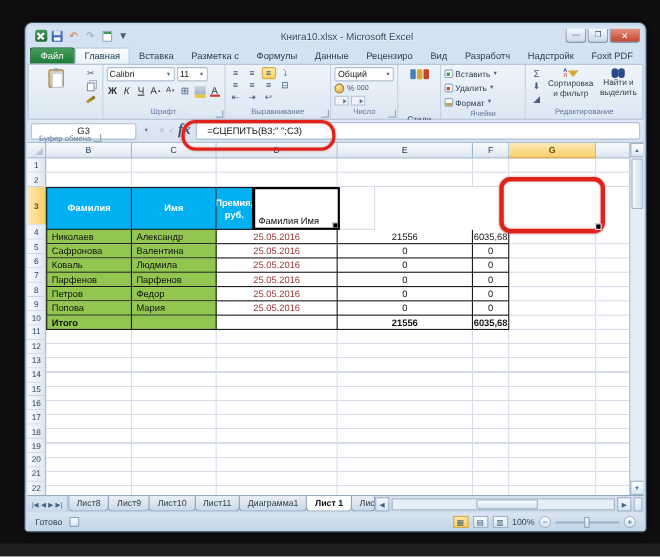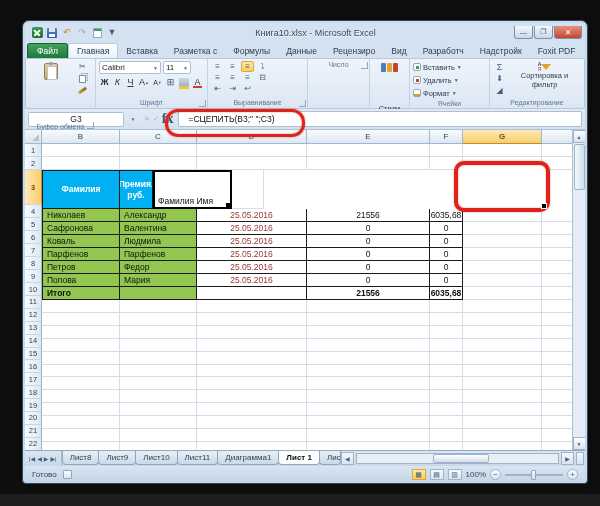--- a/index.html
+++ b/index.html
@@ -84,21 +84,21 @@
   .sortmark b { font-size:5px; color:#2a4a8a; } .sortmark i { font-size:5px; color:#c3462f; font-style:normal; }
 
   
   .fbar { height:21px; display:flex; align-items:center; gap:3px; padding:2px 3px; background:linear-gradient(#e0eaf5,#d6e2ef);
     border-bottom:1px solid #aebfd2; flex-shrink:0; }
   .namebox { width:96px; height:15px; background:#fff; border:1px solid #aebfd2; border-radius:2px; font-size:8.5px; color:#222;
     display:flex; align-items:center; justify-content:center; }
   .nbdrop { width:12px; height:15px; display:flex; align-items:center; justify-content:center; font-size:5px; color:#56708c; }
   .fxarea { display:flex; align-items:center; gap:3px; padding:0 2px; }
   .dimbtn { font-size:7px; color:#aab8c6; }
-  .fx { font-size:14px; color:#3c5a74; font-family:"Liberation Serif", serif; font-weight:bold; }
+  .fx { font-size:14px; color:#3c5a74; font-style:italic; font-family:"Liberation Serif", serif; font-weight:bold; }
   .fvalue { flex:1; height:16px; background:#fff; border:1px solid #aebfd2; border-radius:2px; font-size:8.5px; color:#111;
     display:flex; align-items:center; padding-left:9px; }
 
   
   .gridarea { flex:1; position:relative; background:#fff; display:flex; flex-direction:column; overflow:hidden; }
   .colhdrs { display:flex; height:14px; flex-shrink:0; }
   .chc { flex-shrink:0; display:flex; align-items:center; justify-content:center; font-size:8px; color:#1d3a56;
     background:linear-gradient(#f8fbfd,#dde7f1); border-right:1px solid #9eb6ce; border-bottom:1px solid #9eb6ce; }
   .chc.sel { background:linear-gradient(#fdeab5,#f9ce6b); border-bottom:1px solid #c18f2f; color:#6b4e10; font-weight:bold; }
   .corner { background:linear-gradient(#f2f6fa,#dbe5ef); position:relative; }
@@ -288,20 +288,35 @@
             <span class="alic">↩</span>
           </div>
         </div>
         <div class="grp-label">
             <span>Выравнивание</span>
             <span class="launcher"></span>
           </div>
       </div>
 
       <div class="grp" style="width:62px">
+        <div class="grp-body" style="flex-direction:column; gap:2px;">
+          <span class="selbox" style="width:54px">
+              <span>Общий</span>
+              <span class="dr">▼</span>
+            </span>
+          <div class="frow">
+            <span class="coin"></span>
+            <span style="font-size:8px;color:#44607c">%</span>
+            <span style="font-size:6.5px;color:#44607c">000</span>
+          </div>
+          <div class="frow">
+            <span class="dec"></span>
+            <span class="dec"></span>
+          </div>
+        </div>
         <div class="grp-label">
             <span>Число</span>
             <span class="launcher"></span>
           </div>
       </div>
 
       <div class="grp" style="width:40px">
         <div class="grp-body" style="justify-content:center;">
           <div class="bigbtn">
             <span class="styles-ic">
@@ -347,20 +362,26 @@
           </div>
           <div class="edbig">
             <span style="display:flex;align-items:center">
               <span class="sortmark">
                   <b>А</b>
                   <i>Я</i>
                 </span>
                 <span class="funnel"></span>
             </span>
             <span>Сортировка и фильтр</span>
+          </div>
+          <div class="edbig">
+            <span style="display:flex">
+                <span class="binoc"></span>
+              </span>
+            <span>Найти и выделить</span>
           </div>
         </div>
         <div class="grp-label">
             <span>Редактирование</span>
           </div>
       </div>
     </div>
 
     <div class="fbar">
       <span class="namebox">G3</span>
@@ -423,20 +444,21 @@
             <span class="c wB"></span>
               <span class="c wC"></span>
               <span class="c wD"></span>
               <span class="c wE"></span>
               <span class="c wF"></span>
               <span class="c wG"></span>
               <span class="c wP"></span>
           </div>
           <div class="grow h35">
             <span class="c wB tc lb tb cyan">Фамилия</span>
+            <span class="c wC tc tb cyan">Имя</span>
             <span class="c wF tc tb cyan">Премия, руб.</span>
             <span class="c wG g3">Фамилия Имя</span>
             <span class="c wP"></span>
           </div>
           <div class="grow h13">
             <span class="c wB tc lb green">Николаев</span>
             <span class="c wC tc green">Александр</span>
             <span class="c wD tc date">25.05.2016</span>
             <span class="c wE tc">21556</span>
             <span class="c wF tc">6035,68</span>

